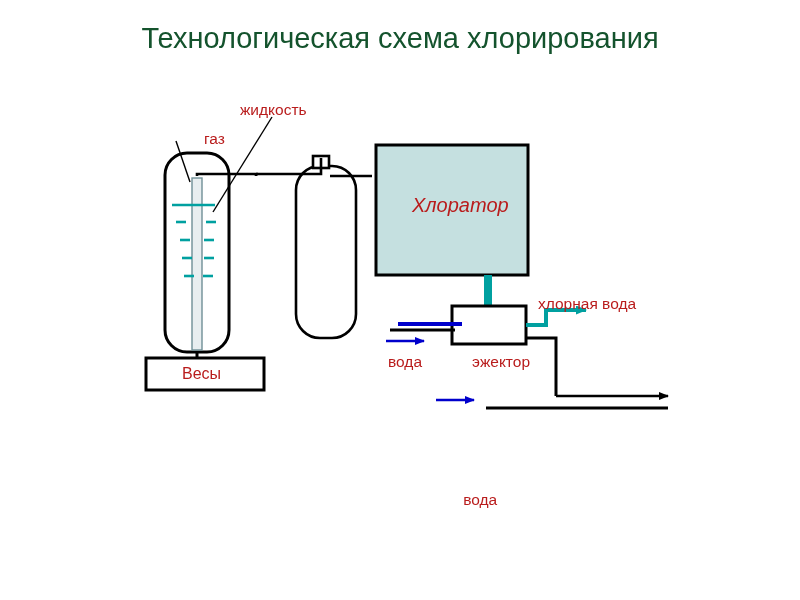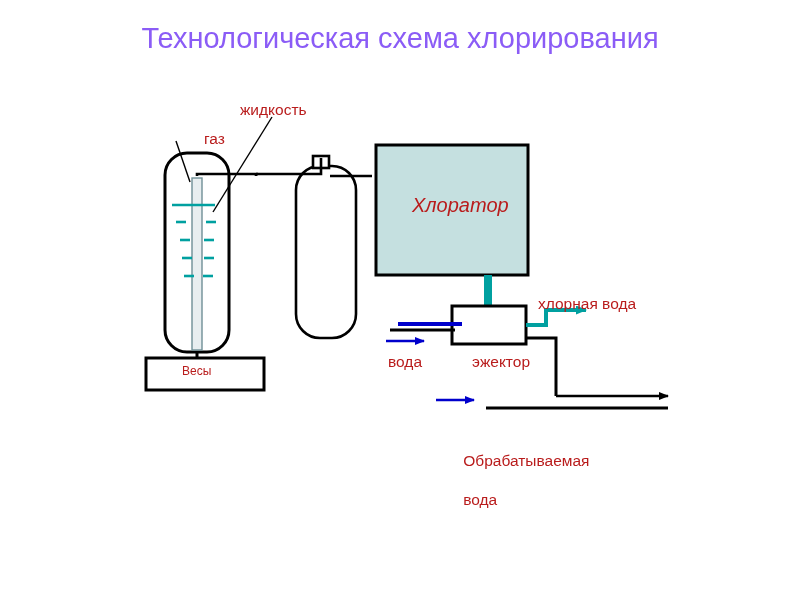--- a/index.html
+++ b/index.html
@@ -26,36 +26,36 @@
     width: 800px;
     height: 600px;
   }
   .title {
     position: absolute;
     left: 0;
     top: 22px;
     width: 800px;
     text-align: center;
     font-size: 29px;
-    color: #8b5cf6;
+    color: #14532d;
     font-family: "Liberation Sans", sans-serif;
     white-space: nowrap;
   }
   .lbl {
     position: absolute;
     font-size: 15.5px;
     color: #b91c1c;
     font-family: "Liberation Sans", sans-serif;
     white-space: pre;
     line-height: 1.25;
   }
   .lbl-gas        { left: 156px; top: 129px; margin-left: 48px; }
   .lbl-liquid     { left: 240px; top: 100px; }
   .lbl-chlorator  { left: 412px; top: 193px; font-size: 20px; font-style: italic; }
-  .lbl-scales     { left: 182px; top: 364px; font-size: 12px; }
+  .lbl-scales     { left: 182px; top: 364px; font-size: 16px; }
   .lbl-water      { left: 388px; top: 352px; }
   .lbl-ejector    { left: 472px; top: 352px; }
   .lbl-chlorwater { left: 538px; top: 294px; }
   .lbl-treated    { left: 446px; top: 432px; }
 </style>
 </head>
 <body>
 
 <div id="stage">
 
@@ -150,17 +150,17 @@
   </svg>
 
   <div class="lbl lbl-gas">газ</div>
   <div class="lbl lbl-liquid">жидкость</div>
   <div class="lbl lbl-chlorator">Хлоратор</div>
   <div class="lbl lbl-scales">Весы</div>
   <div class="lbl lbl-water">вода</div>
   <div class="lbl lbl-ejector">эжектор</div>
   <div class="lbl lbl-chlorwater">хлорная вода</div>
   <div class="lbl lbl-treated">
-    <span>Обрабатываемая</span><br>
+    <br>
     <span>вода</span>
   </div>
 
 </div>
 
 </body></html>

